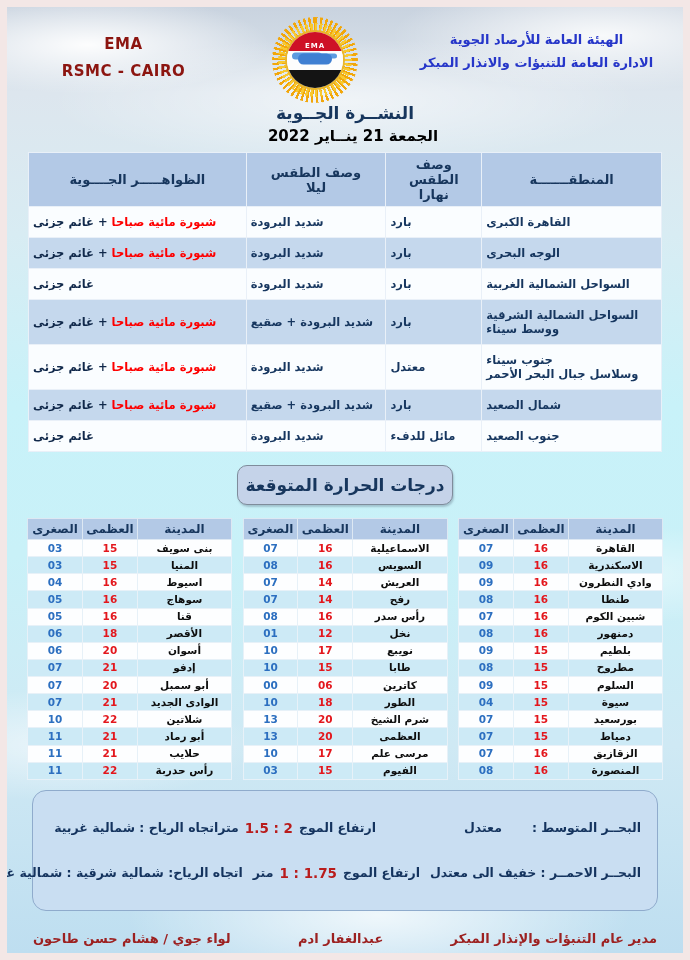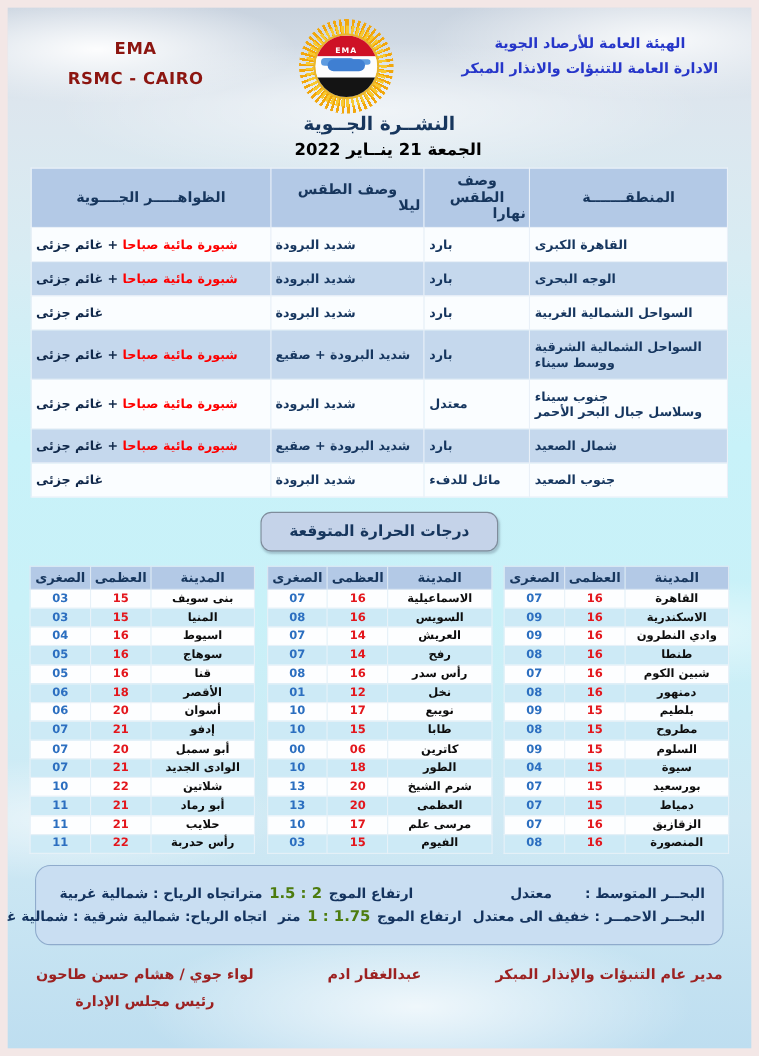--- a/index.html
+++ b/index.html
@@ -38,52 +38,52 @@
   .cloud { position:absolute; left:50%; top:45%; transform:translate(-50%,-50%);
     width:34px; height:11px; background:#3f7fd2; border-radius:8px;
     box-shadow:-8px -3px 0 -2px #5d9be0, 8px -3px 0 -3px #5d9be0; }
   .band-black { height:33%; background:#141414; }
   .title { text-align:center; color:#17365d; font-size:17px; margin-top:0; }
   .date  { text-align:center; color:#000;    font-size:15px; margin-top:4px;padding-left:16px; }
 
   
   table.forecast { width:634px; margin:7px auto 0; border-collapse:collapse; border:1px solid #9ab4d0; }
   .forecast th { background:#b3c9e6; color:#17365d; font-size:13px; padding:4px 3px; border:1px solid #e9f0f8; }
-  .forecast th .sub { font-size:13px;text-align:right; }
+  .forecast th .sub { font-size:13px; }
   .forecast th .sub:empty { display:none; }
   .forecast td { font-size:11.5px; color:#16365f; text-align:left; padding:8px 4px; border:1px solid #e9f0f8; }
   .forecast tr.odd  td { background:#fafdff; }
   .forecast tr.even td { background:#c5d8ed; }
   .forecast td.region { white-space:pre-line; }
   .forecast .red { color:#fe0000; }
   .forecast .dark { color:#10284a; }
   col.c-region{width:180px;} col.c-day{width:96px;} col.c-night{width:140px;} col.c-phen{width:218px;}
 
   
   .temps-title { width:216px; margin:13px auto 0; background:#c5d3e9; border:1px solid #7f8c9b;
-    border-radius:10px; text-align:center; color:#17365d; font-size:14px; padding:9px 0;
+    border-radius:10px; text-align:center; color:#17365d; font-size:17px; padding:9px 0;
     box-shadow:1px 2px 2px rgba(90,110,130,.35); }
 
   
   .temps { display:flex; justify-content:space-between; padding:0 20px; margin-top:13px; }
   table.temp { border-collapse:collapse; width:205px; border:1px solid #8a8a8a; height:1px; }
   .temp th { background:#b3c9e6; color:#17365d; font-size:12px; padding:3px 2px; border:1px solid #dde8f3; }
   .temp td { font-size:10.5px; text-align:center; padding:1.5px 2px; border:1px solid #e7f1f8; line-height:1.25; }
   .temp tr:nth-child(odd)  td { background:#fdfeff; }
   .temp tr:nth-child(even) td { background:#cdeaf6; }
   .temp td.city { color:#0d0d0d;margin-left:16px; }
   .temp td.max  { color:#e3171d; }
   .temp td.min  { color:#2c6fc0; }
   col.c-city{width:95px;} col.c-max{width:55px;} col.c-min{width:55px;}
 
   
   .sea { width:626px; margin:10px auto 0; background:#c9def2; border:1px solid #8fabcc; border-radius:14px;
     padding:12px 16px; color:#14335e; font-size:12.5px; }
   .sea-row { display:flex; align-items:center; white-space:nowrap; margin:5px 0; }
-  .sea .num { direction:ltr; unicode-bidi:isolate; color:#4d7c0f; font-size:13.5px; margin:0 6px; }
+  .sea .num { direction:ltr; unicode-bidi:isolate; color:#b91c1c; font-size:13.5px; margin:12px 6px; }
   .gap-s { margin-right:10px; } .gap-m { margin-right:30px; } .gap-l { margin-right:88px; } .gap-w { }
 
   
   .sigs { display:flex; justify-content:space-between; padding:0 26px; margin-top:16px;
     color:#9c2121; text-align:center; font-size:13px; }
   .sig div { line-height:1.9; }
 </style>
 </head>
 <body>
 

